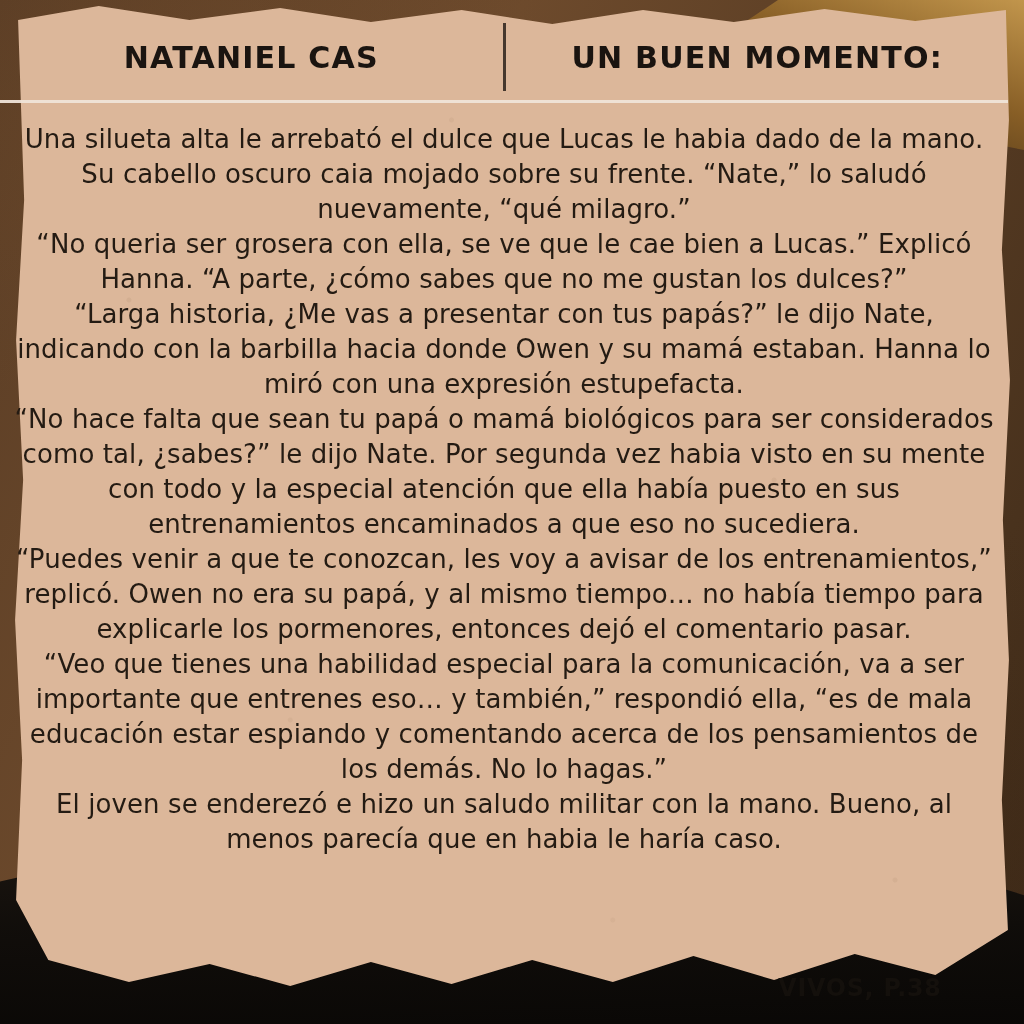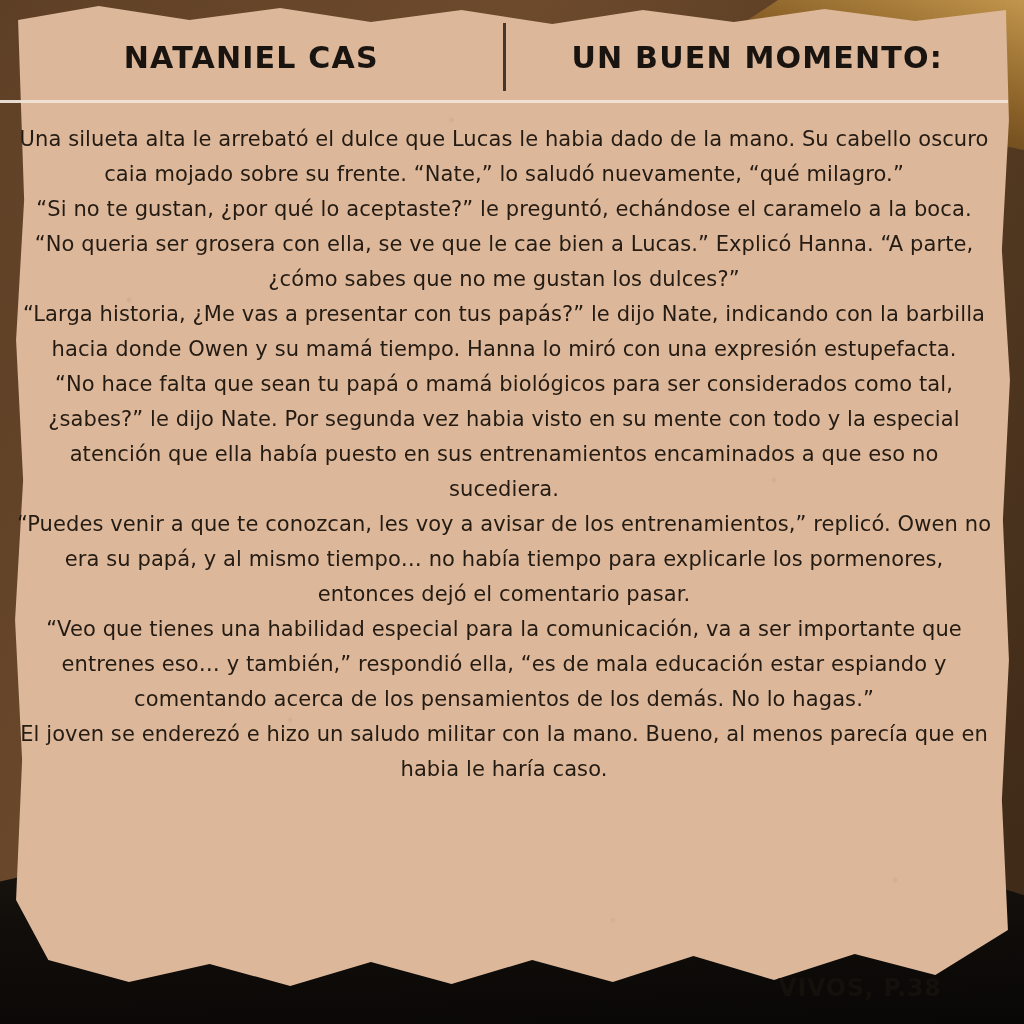--- a/index.html
+++ b/index.html
@@ -129,21 +129,21 @@
 
   
   .body-text {
     position: absolute;
     top: 122px;
     left: 14px;
     width: 980px;
     text-align: center;
     color: #241b13;
     font-family: "DejaVu Sans", sans-serif;
-    font-size: 21px;
+    font-size: 26px;
     line-height: 35px;
     letter-spacing: 0.1px;
   }
   .body-text p {
     margin: 0;
   }
 
   
   .credit {
     position: absolute;
@@ -173,23 +173,22 @@
     <div class="header">
       <div class="header-cell">Nataniel Cas</div>
       <div class="header-divider"></div>
       <div class="header-cell">Un buen momento:</div>
     </div>
 
     <div class="rule"></div>
 
     <div class="body-text">
       <p>Una silueta alta le arrebató el dulce que Lucas le habia dado de la mano. Su cabello oscuro caia mojado sobre su frente. “Nate,” lo saludó nuevamente, “qué milagro.”</p>
-      <p>“Si no te gustan, ¿por qué lo aceptaste?” le preguntó, echándose el caramelo a la boca.</p>
       <p>“No queria ser grosera con ella, se ve que le cae bien a Lucas.” Explicó Hanna. “A parte, ¿cómo sabes que no me gustan los dulces?”</p>
-      <p>“Larga historia, ¿Me vas a presentar con tus papás?” le dijo Nate, indicando con la barbilla hacia donde Owen y su mamá tiempo. Hanna lo miró con una expresión estupefacta.</p>
+      <p>“Larga historia, ¿Me vas a presentar con tus papás?” le dijo Nate, indicando con la barbilla hacia donde Owen y su mamá estaban. Hanna lo miró con una expresión estupefacta.</p>
       <p>“No hace falta que sean tu papá o mamá biológicos para ser considerados como tal, ¿sabes?” le dijo Nate. Por segunda vez habia visto en su mente con todo y la especial atención que ella había puesto en sus entrenamientos encaminados a que eso no sucediera.</p>
       <p>“Puedes venir a que te conozcan, les voy a avisar de los entrenamientos,” replicó. Owen no era su papá, y al mismo tiempo… no había tiempo para explicarle los pormenores, entonces dejó el comentario pasar.</p>
       <p>“Veo que tienes una habilidad especial para la comunicación, va a ser importante que entrenes eso… y también,” respondió ella, “es de mala educación estar espiando y comentando acerca de los pensamientos de los demás. No lo hagas.”</p>
       <p>El joven se enderezó e hizo un saludo militar con la mano. Bueno, al menos parecía que en habia le haría caso.</p>
     </div>
 
     <div class="credit">Vivos, p.38</div>
 
   </div>
 </div>

